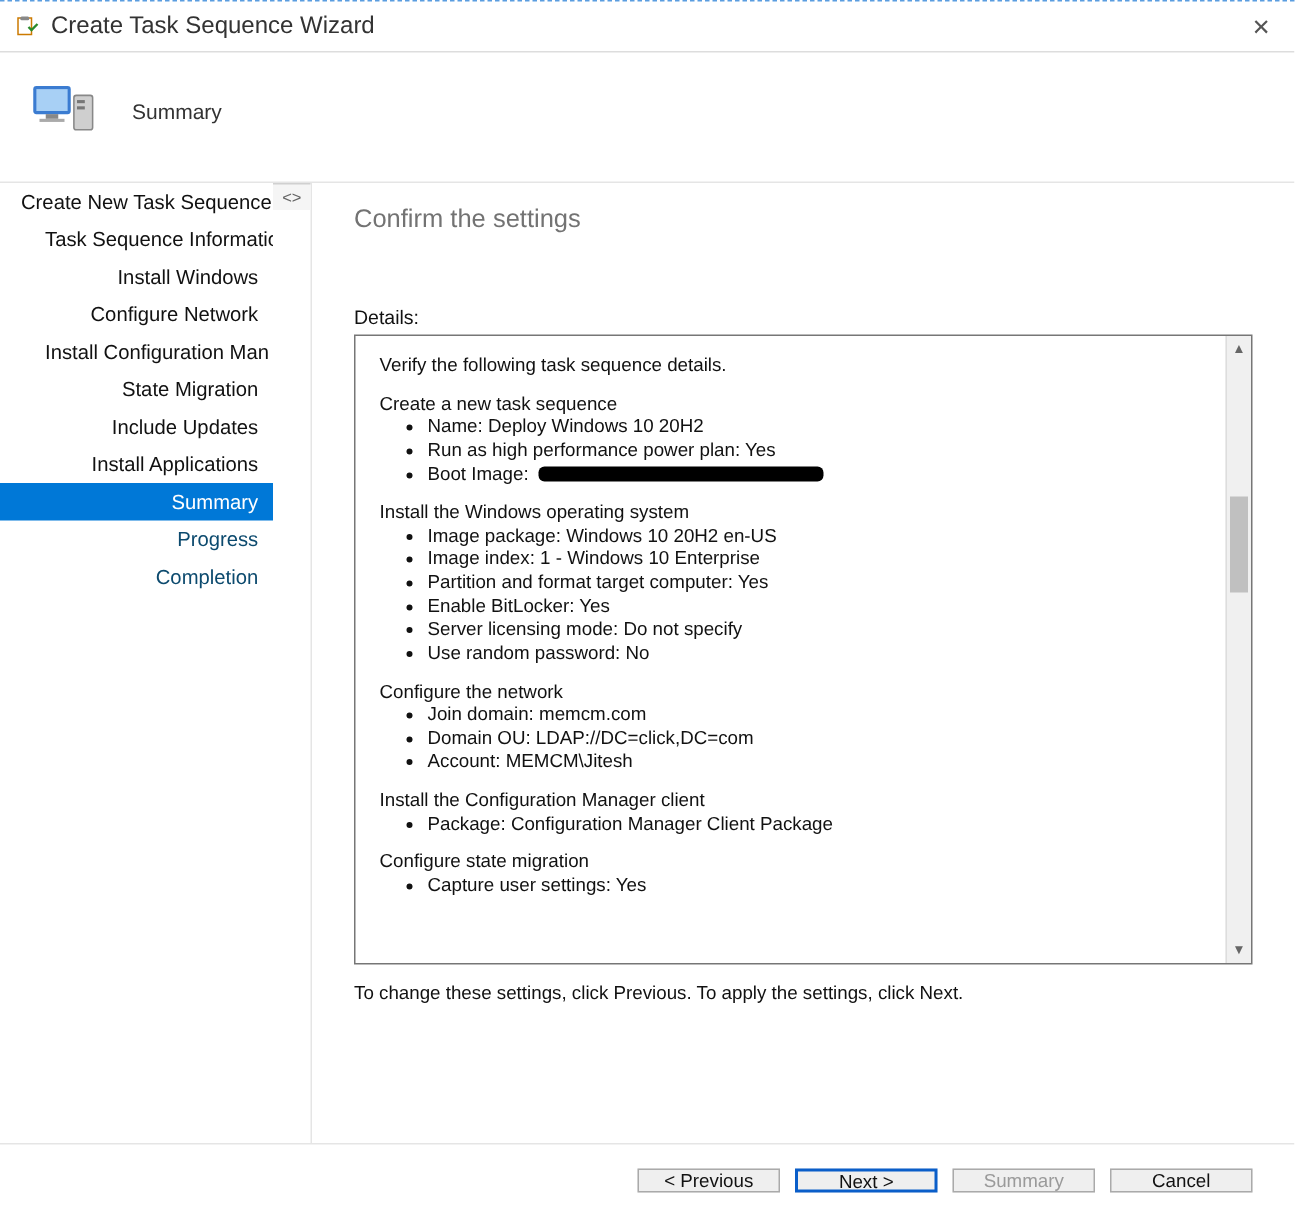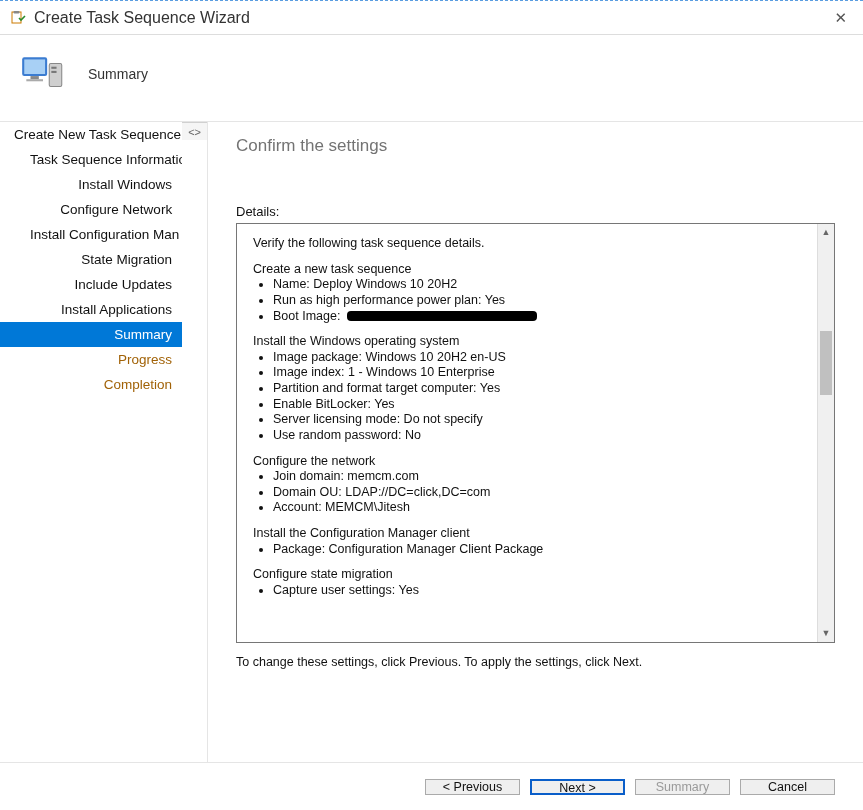--- a/index.html
+++ b/index.html
@@ -41,21 +41,21 @@
     .nav-list { flex: 1; overflow: hidden; }
     .nav-item {
       padding: 5px 10px 5px 14px;
       color: #111;
       font-size: 13.5px;
       white-space: nowrap;
       cursor: pointer;
     }
     .nav-item.sub { padding-left: 30px; text-align: right; }
     .nav-item.active { background: #0078d7; color: #fff; }
-    .nav-item.muted { color: #a16207; }
+    .nav-item.muted { color: #0c4a6e; }
     .nav-scroll {
       border-top: 1px solid #d0d0d0;
       height: 18px;
       display: flex;
       align-items: center;
       justify-content: space-between;
       padding: 0 6px;
       background: #f5f5f5;
     }
     .nav-scroll span { color: #666; font-size: 11px; cursor: pointer; }
@@ -71,21 +71,21 @@
     .details-inner {
       flex: 1;
       padding: 12px 16px 10px 16px;
       overflow: hidden;
       font-size: 12.5px;
       color: #111;
       line-height: 1.25;
     }
     .details-inner p { margin-bottom: 10px; }
     .details-inner .grouptitle { margin-bottom: 0; }
-    .details-inner ul { list-style: disc; margin-left: 20px; margin-bottom: 10px; }
+    .details-inner ul { list-style: disc; margin-left: 32px; margin-bottom: 10px; }
     .details-inner li { padding: 0; }
     .redact {
       display: inline-block;
       width: 190px;
       height: 10px;
       background: #000;
       border-radius: 4px;
       vertical-align: middle;
       margin-left: 3px;
     }

